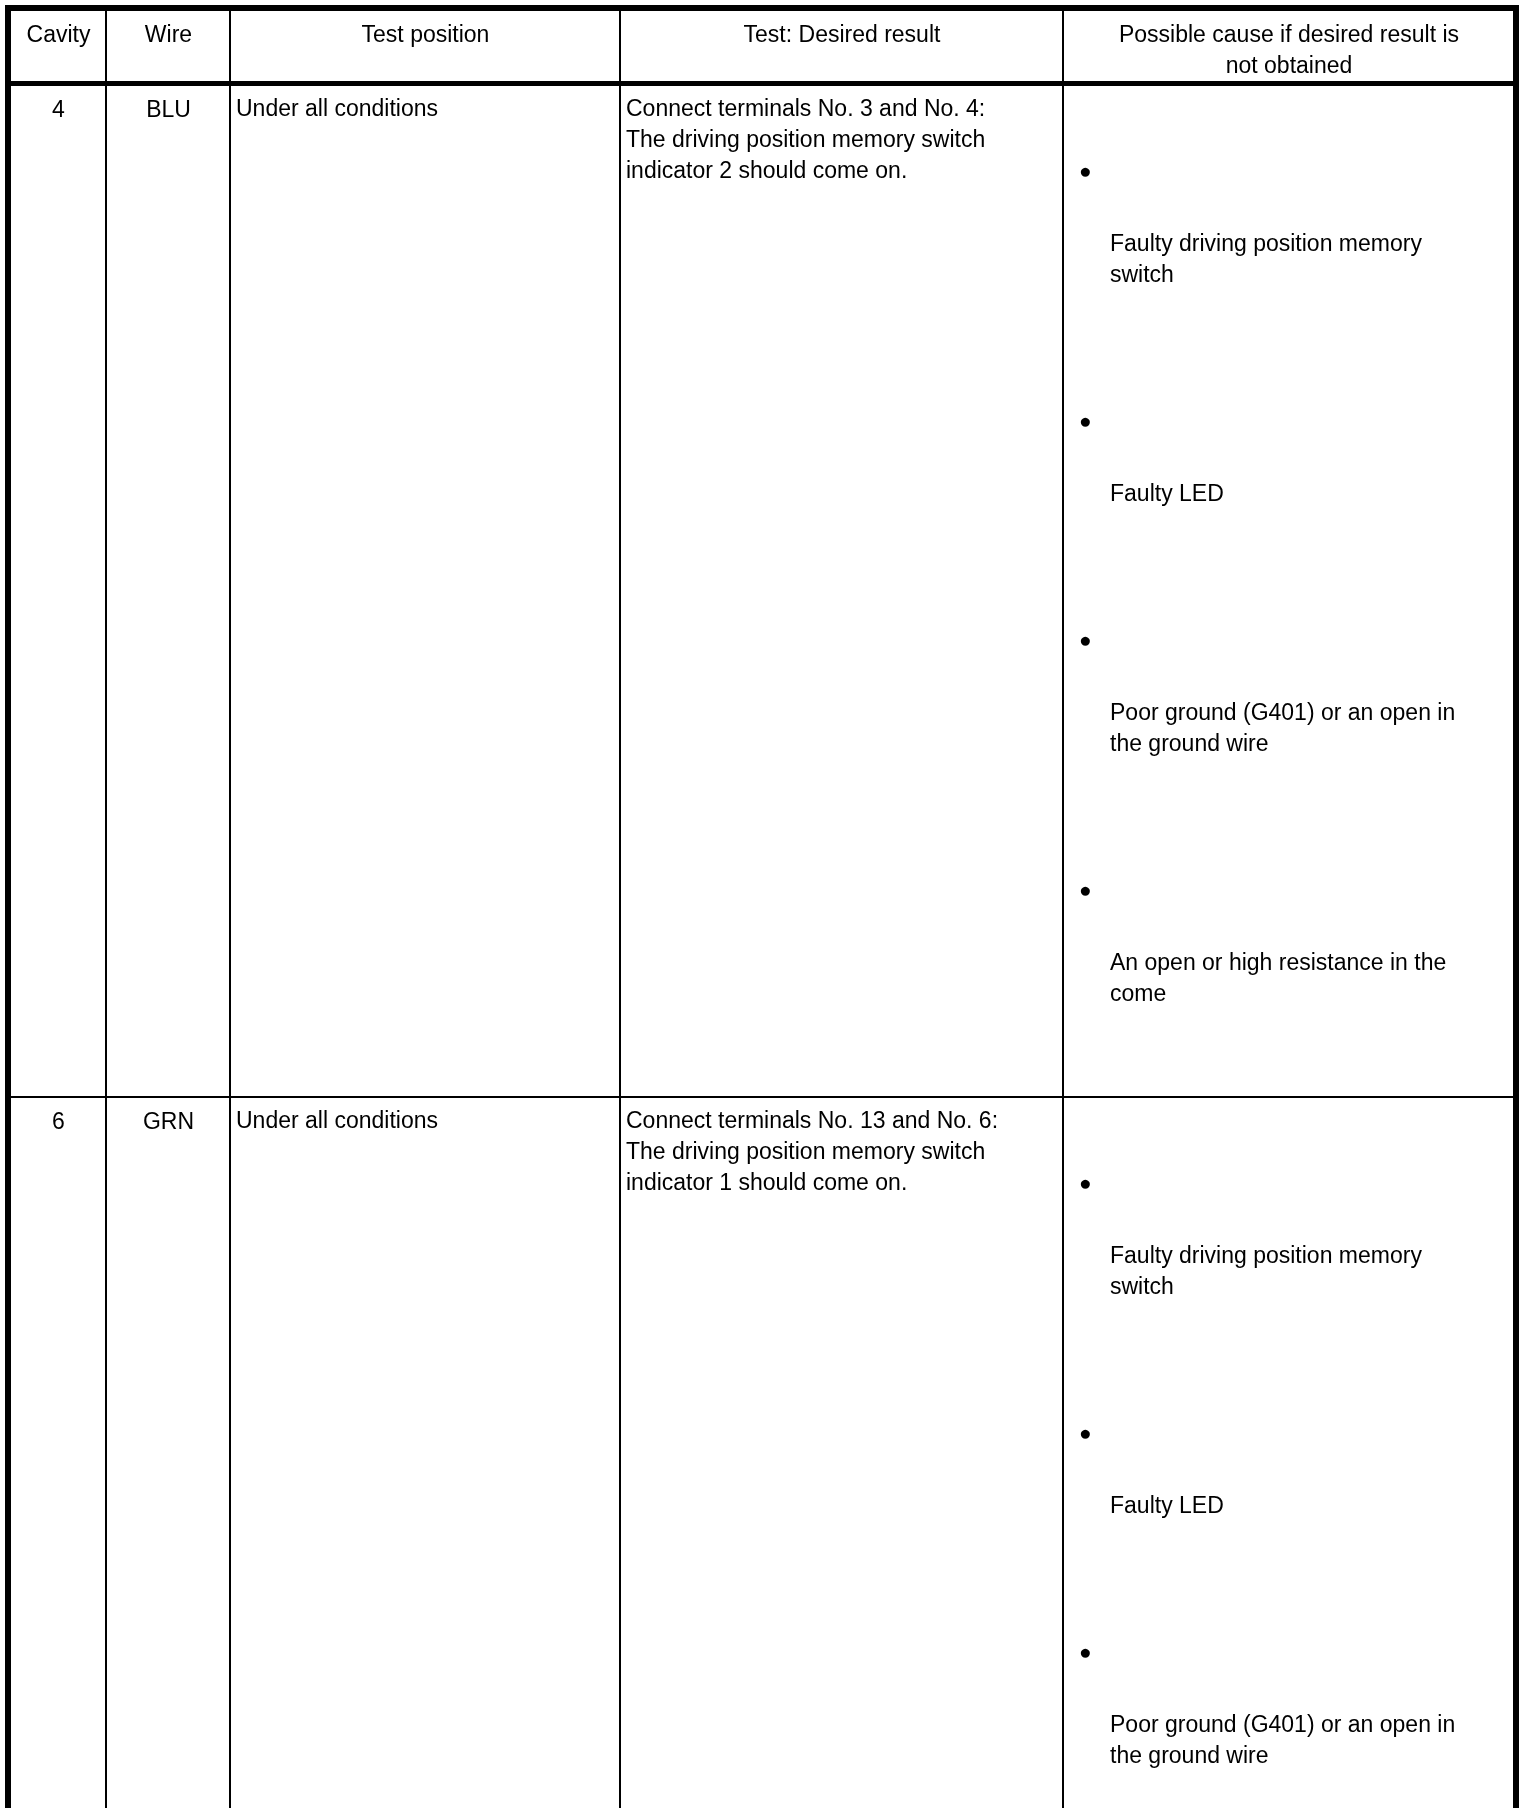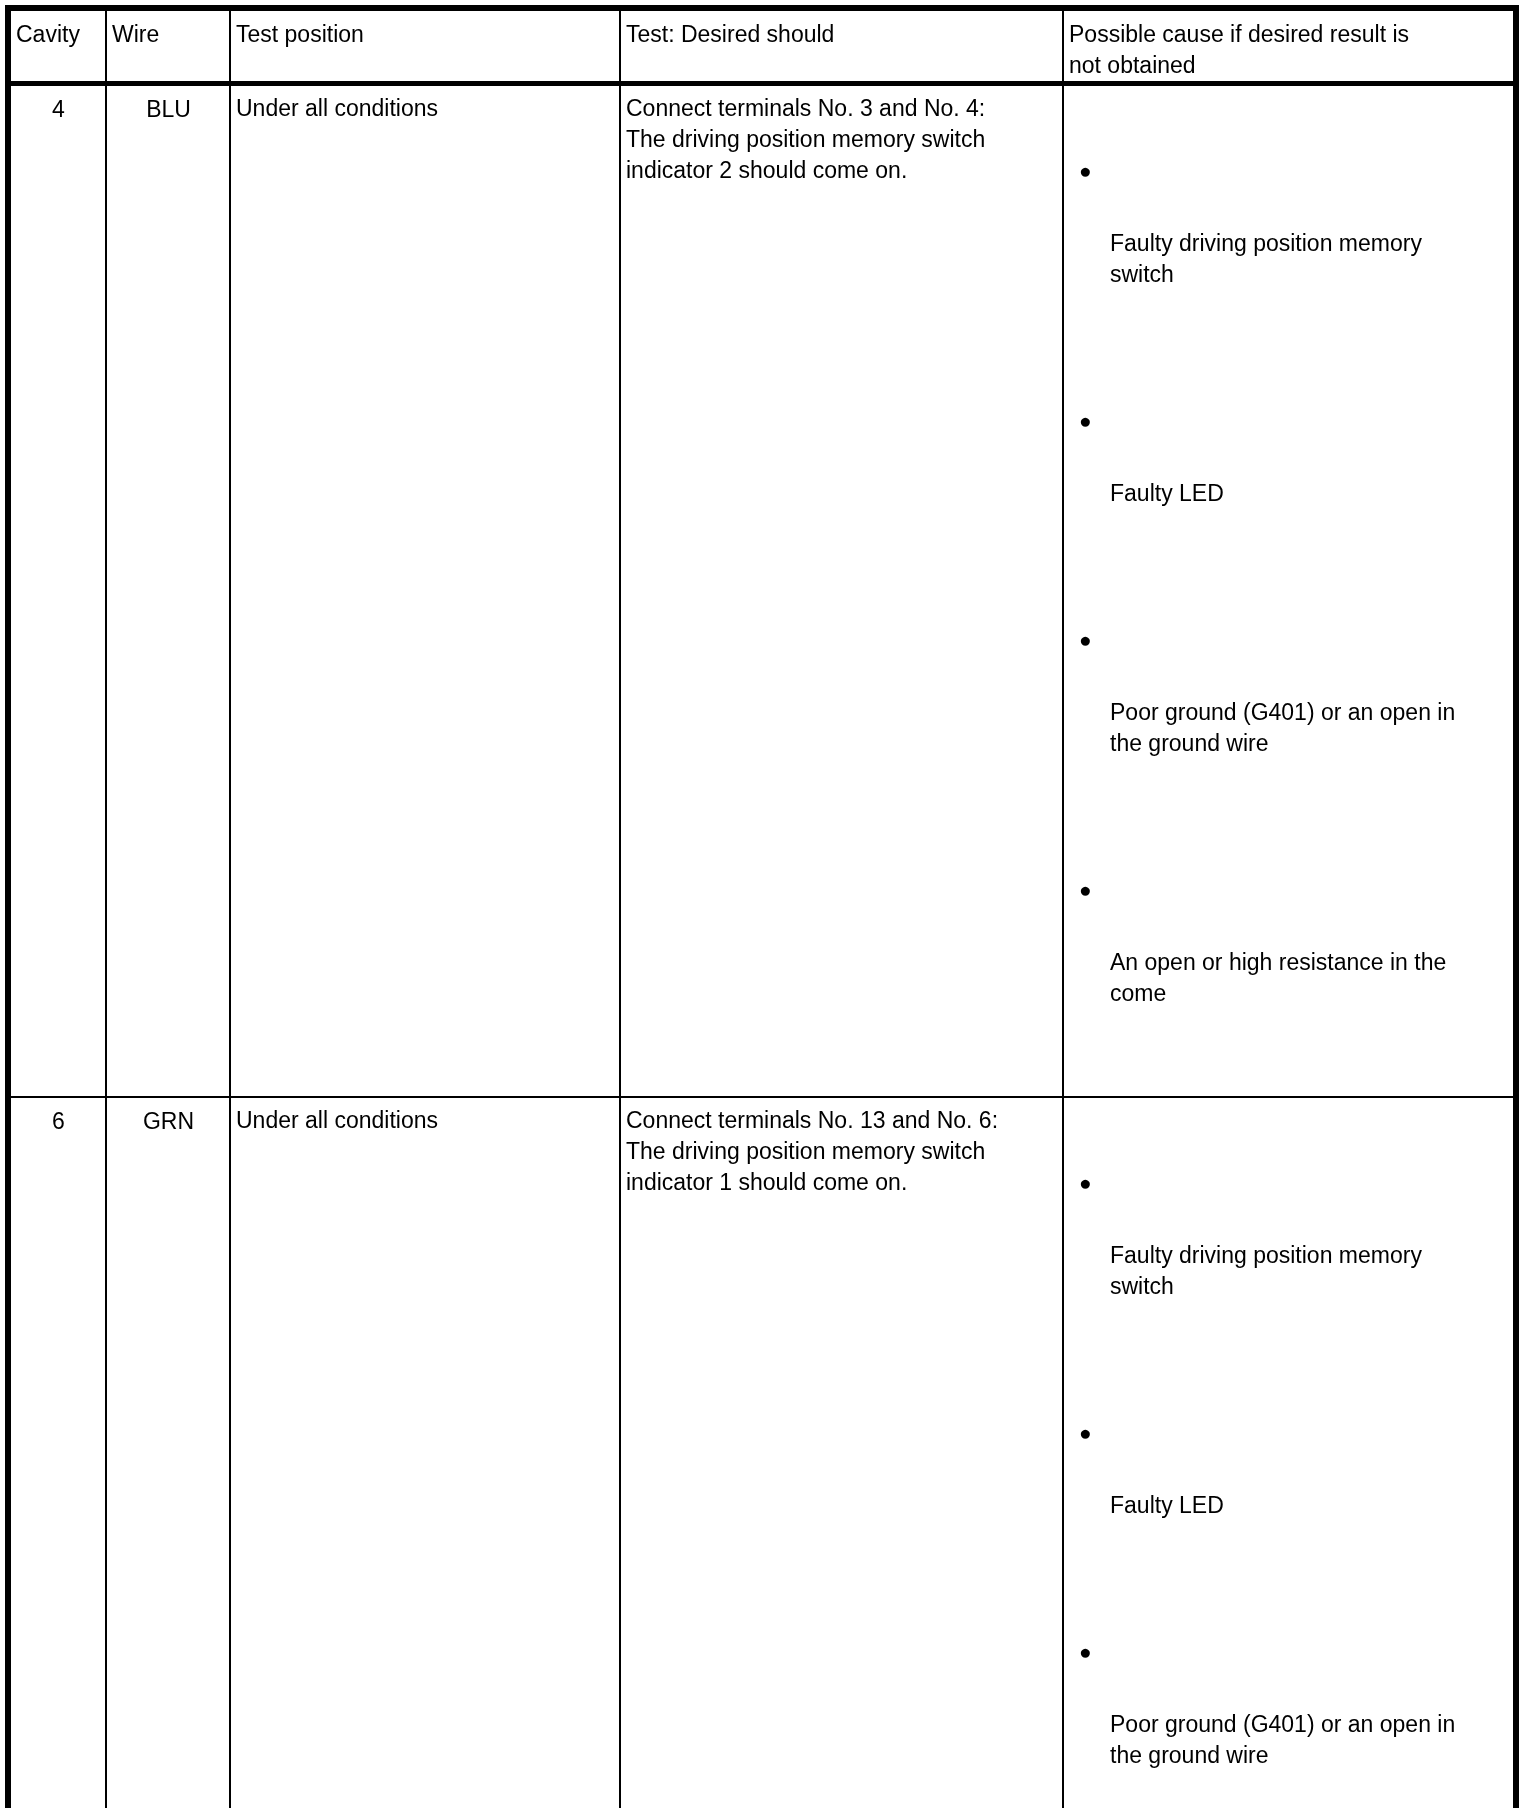--- a/index.html
+++ b/index.html
@@ -26,21 +26,21 @@
     border: 2px solid #000;
     vertical-align: top;
     font-size: 23px;
     line-height: 31px;
     white-space: pre-line;
     padding: 4px 4px 0 5px;
     overflow: hidden;
   }
   .diag thead th {
     border-bottom: 5px solid #000;
-    text-align: left;
+    text-align: center;
     font-weight: normal;
     height: 60px;
     padding-top: 8px;
   }
   .diag td.center {
     text-align: center;
     padding-top: 8px;
   }
   .diag td.cond, .diag td.result {
     padding-top: 7px;
@@ -75,21 +75,21 @@
       <col style="width:124px">
       <col style="width:390px">
       <col style="width:443px">
       <col style="width:453px">
     </colgroup>
     <thead>
       <tr>
         <th>Cavity</th>
         <th>Wire</th>
         <th>Test position</th>
-        <th>Test: Desired should</th>
+        <th>Test: Desired result</th>
         <th>Possible cause if desired result is
 not obtained</th>
       </tr>
     </thead>
     <tbody>
 
       <tr class="r0">
         <td class="center">4</td>
         <td class="center">BLU</td>
         <td class="cond">Under all conditions</td>

